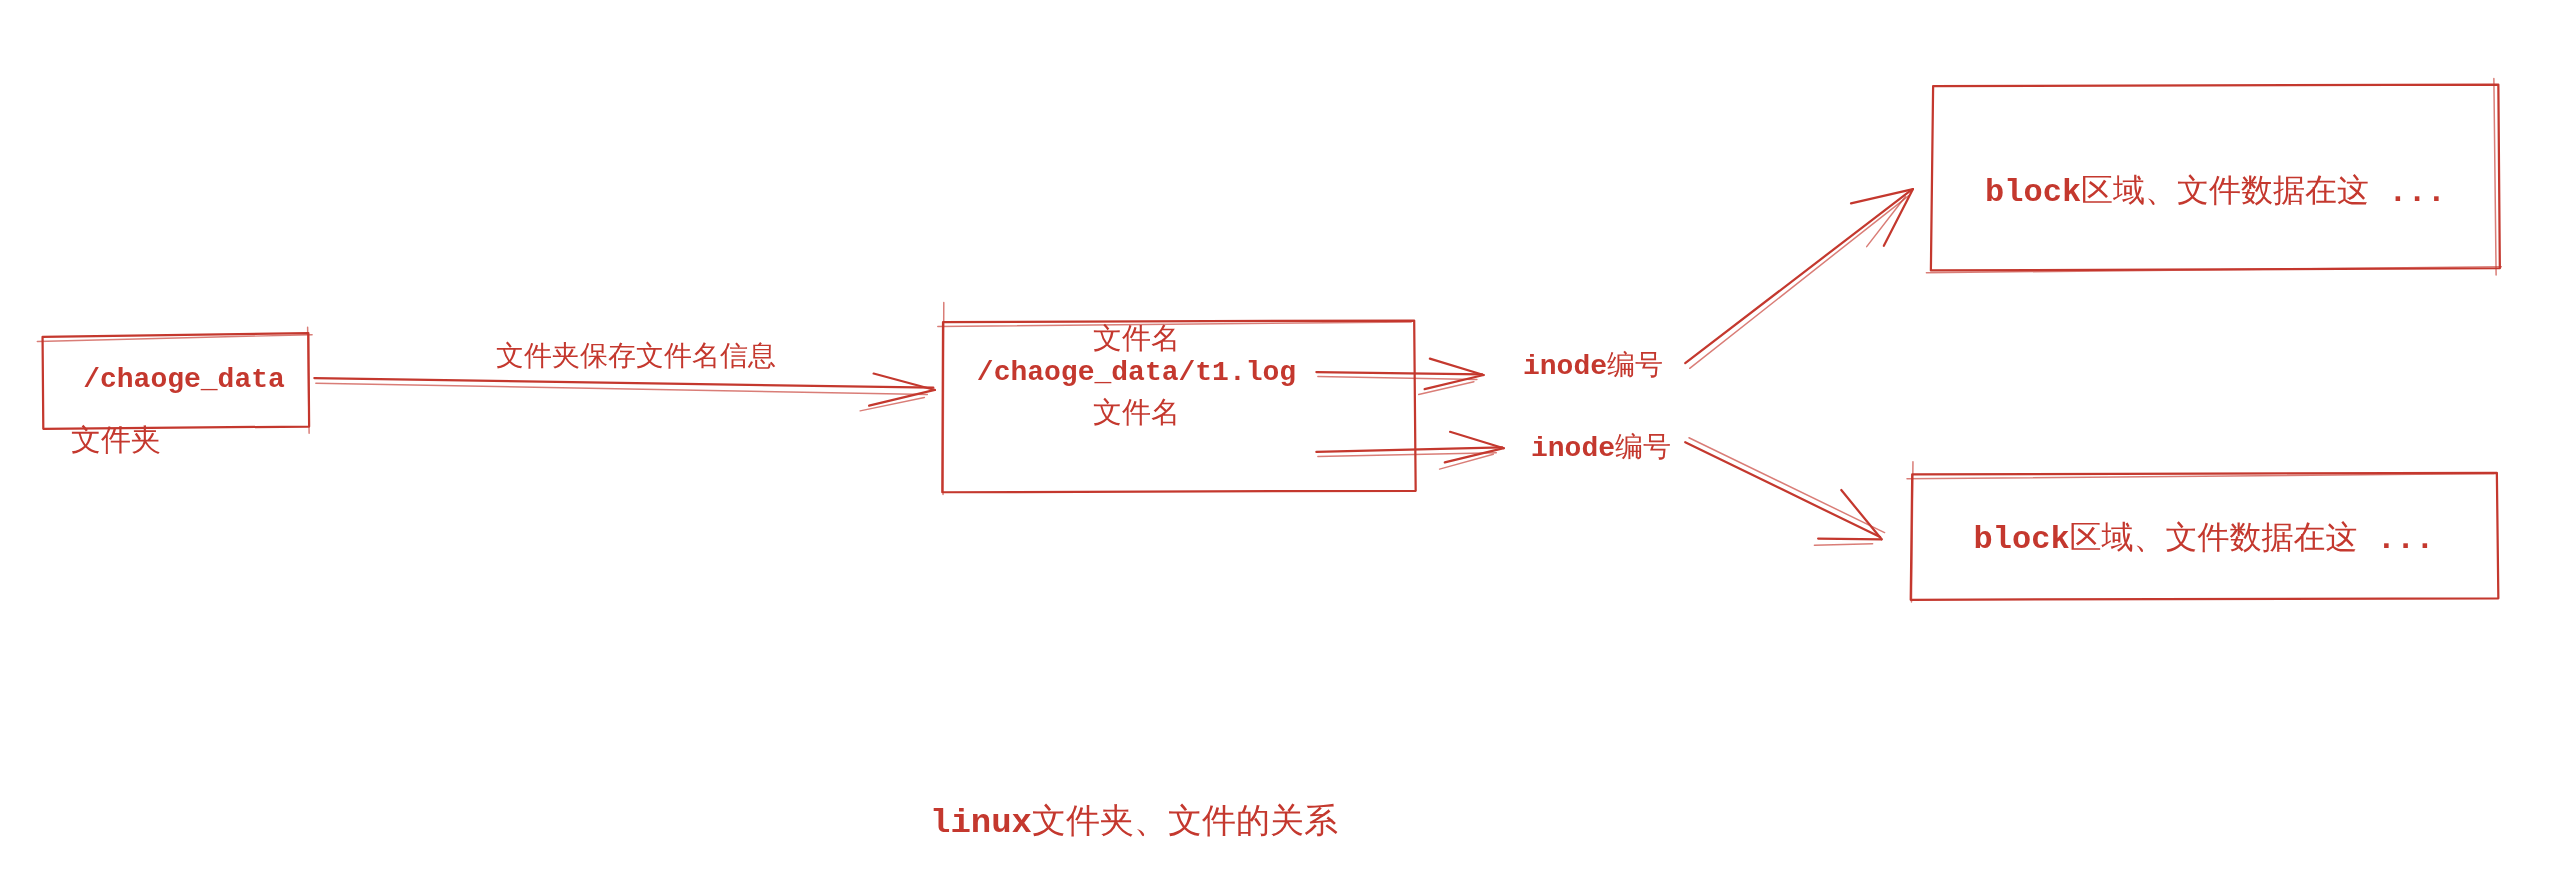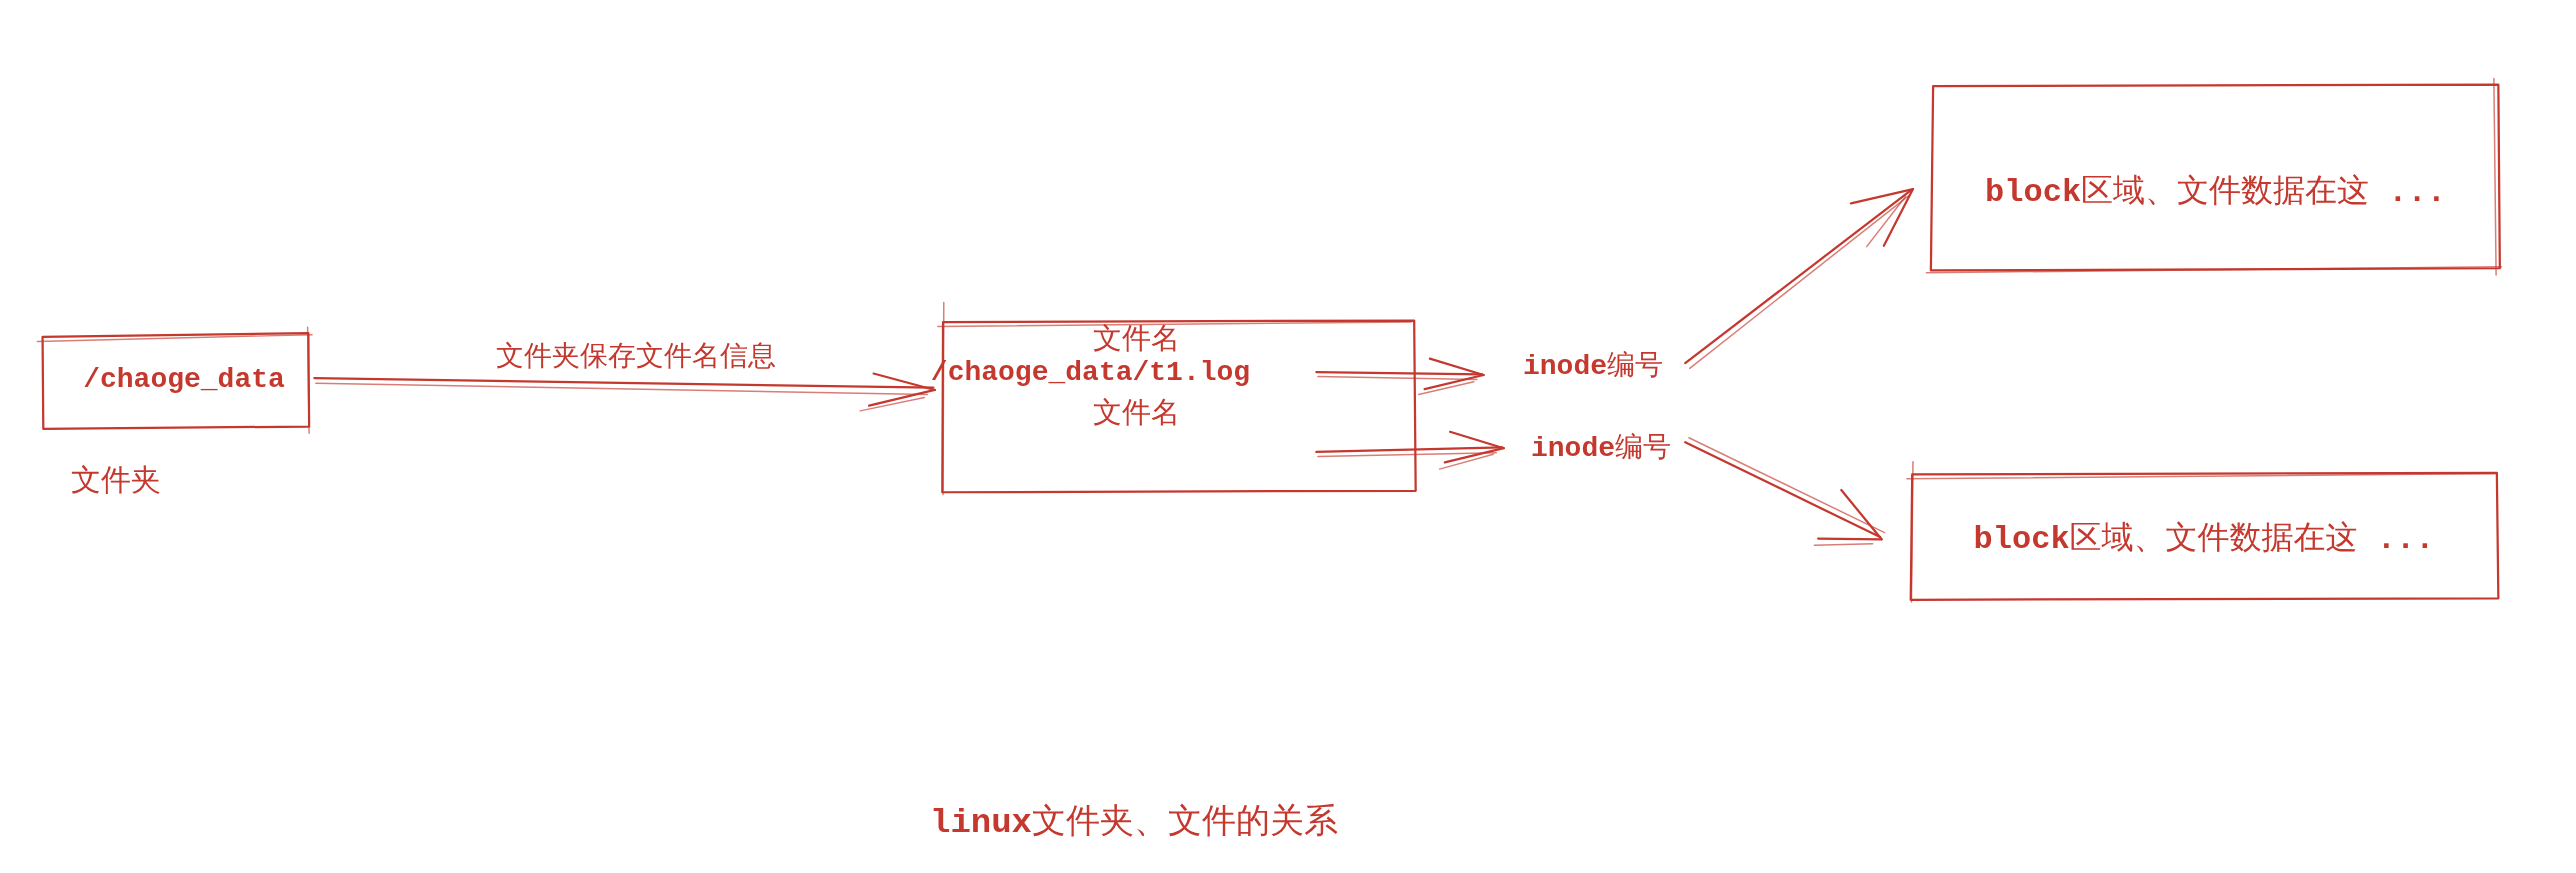--- a/index.html
+++ b/index.html
@@ -9,24 +9,24 @@
     background:var(--bg);color:var(--accent);
     font-family:"DejaVu Sans","Liberation Sans",sans-serif;
   }
   .svg-layer{position:absolute;left:0;top:0;width:2576px;height:874px;}
   .svg-layer path{fill:none;stroke:var(--accent);stroke-width:3;stroke-linecap:round;stroke-linejoin:round;}
   .svg-layer path.echo{stroke-width:2;opacity:.65;}
   .txt{position:absolute;white-space:nowrap;color:var(--accent);}
   .mono{font-family:Liberation Mono, monospace;font-weight:bold;}
   .cjk{font-weight:normal;}
   .folder-path{left:42px;top:364px;width:284px;text-align:center;font-size:28px;}
-  .folder-caption{left:71px;top:460px;font-size:30px;}
+  .folder-caption{left:71px;top:420px;font-size:30px;}
   .arrow1-label{left:496px;top:337px;font-size:28px;}
   .row-label-1{left:950px;top:322px;width:373px;text-align:center;font-size:29px;line-height:33px;}
-  .row-path-1 {left:904px;top:356px;width:373px;text-align:center;font-size:28px;line-height:34px;}
+  .row-path-1 {left:950px;top:356px;width:373px;text-align:center;font-size:28px;line-height:34px;}
   .row-label-2{left:950px;top:396px;width:373px;text-align:center;font-size:29px;line-height:33px;}
   .row-path-2 {left:950px;top:431px;width:373px;text-align:center;font-size:28px;line-height:34px;}
   .inode-1{left:1523px;top:348px;font-size:28px;line-height:34px;}
   .inode-2{left:1531px;top:430px;font-size:28px;line-height:34px;}
   .block-top{left:1932px;top:171px;width:567px;text-align:center;font-size:32px;line-height:39px;}
   .block-bottom{left:1911px;top:518px;width:586px;text-align:center;font-size:32px;line-height:39px;}
   .diagram-title{left:930px;top:800px;font-size:34px;line-height:40px;}
 </style>
 </head>
 <body>

